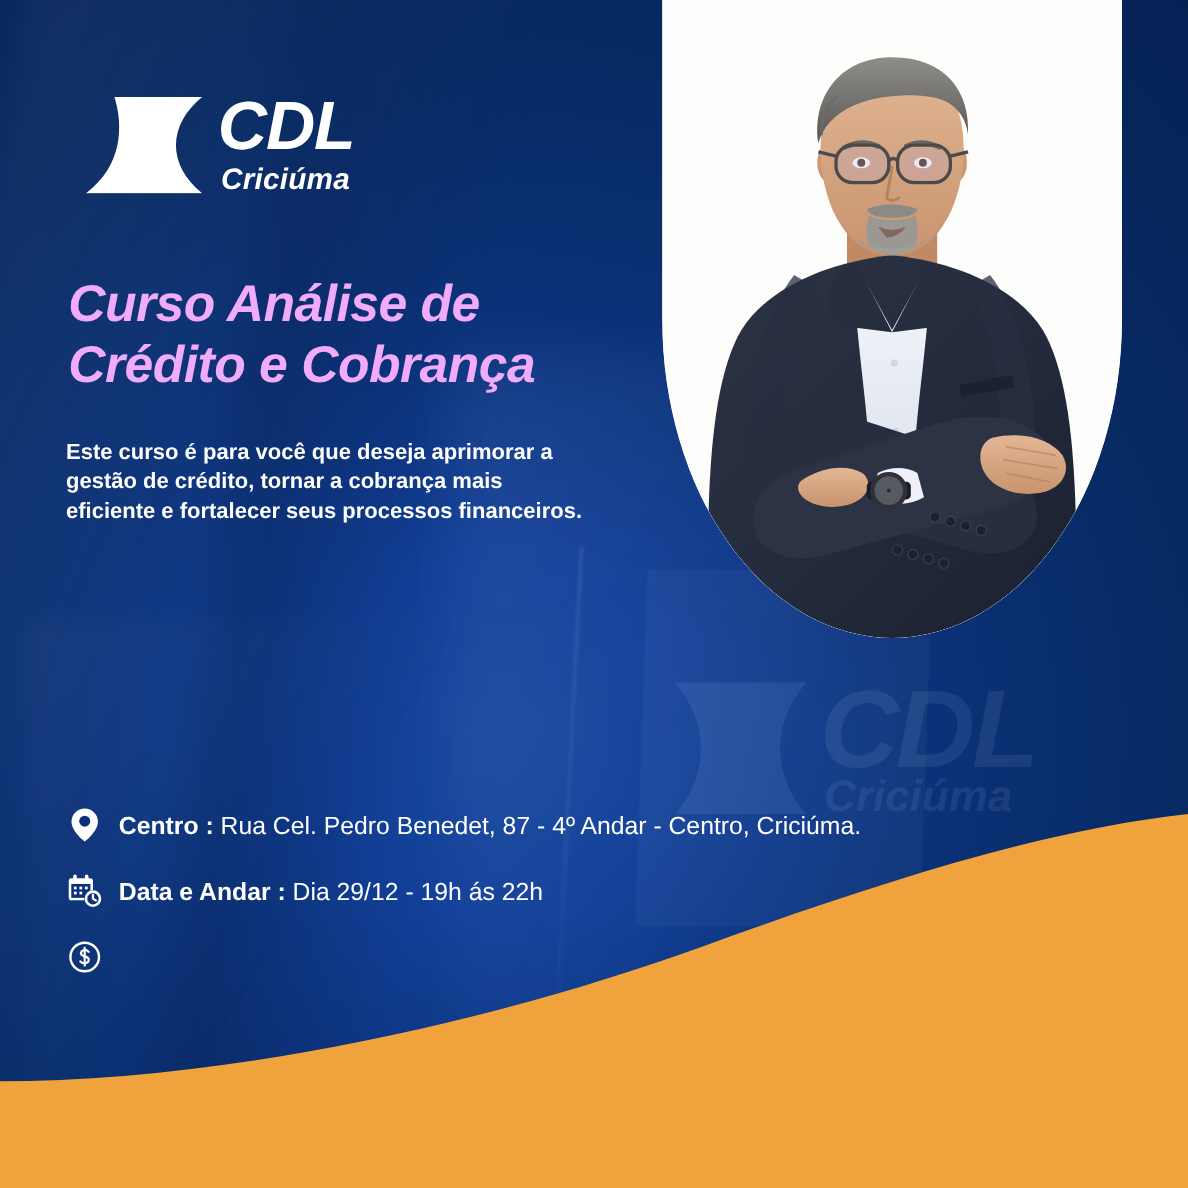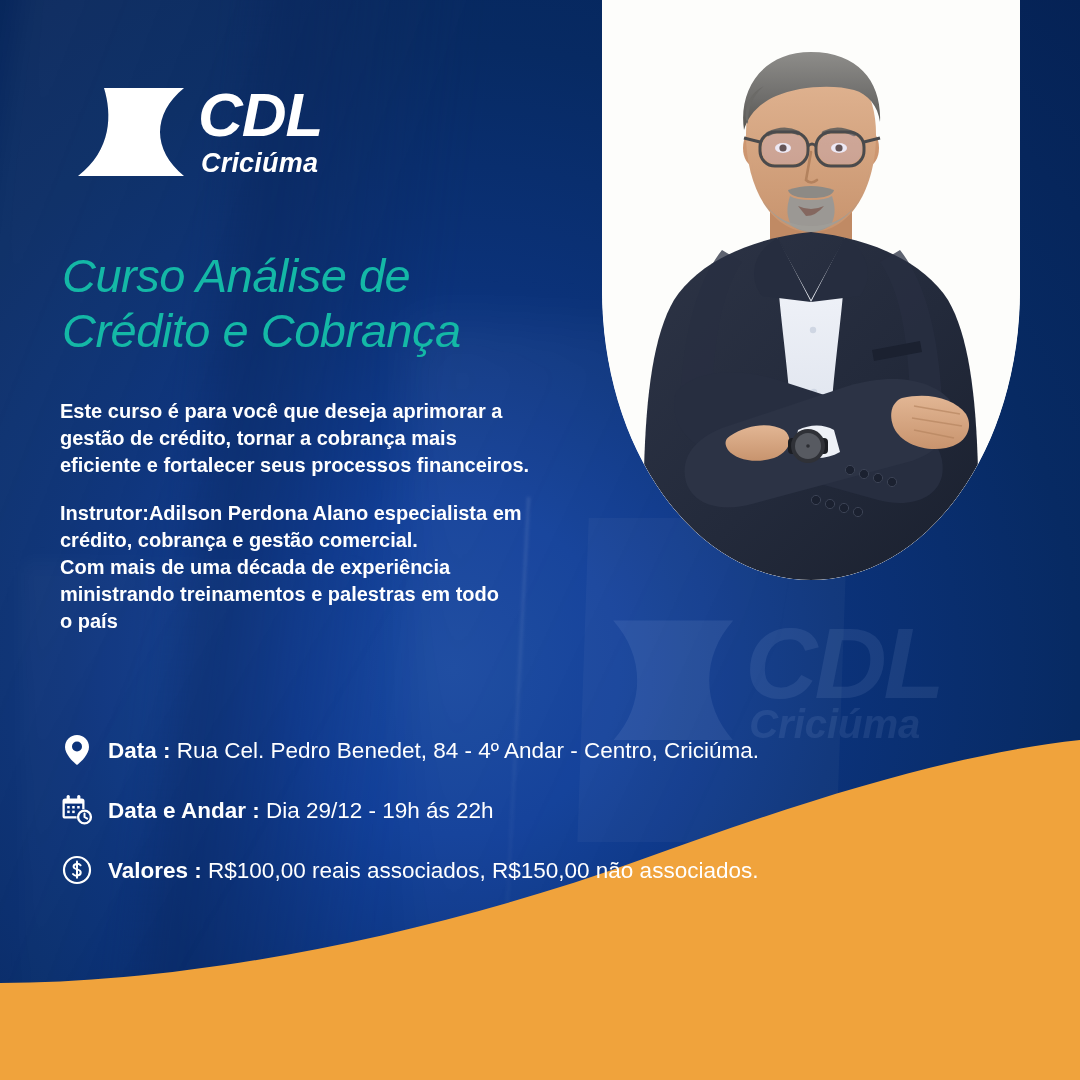--- a/index.html
+++ b/index.html
@@ -112,22 +112,22 @@
   }
   .logo-sub {
     font-size:27px; font-weight:bold; font-style:italic;
     color:#ffffff; margin-top:4px; margin-left:3px; letter-spacing:.2px;
   }
 
   
   .headline {
     position:absolute; left:62px; top:248px;
     width:520px;
-    font-size:47px; font-weight:normal; font-style:italic;
-    color:#14b8a6; line-height:1.18; letter-spacing:-.5px;
+    font-size:47px; font-weight:bold; font-style:italic;
+    color:#f0abfc; line-height:1.18; letter-spacing:-.5px;
     white-space:pre-line;
   }
 
   
   .para {
     position:absolute; left:60px;
     width:512px;
     color:#ffffff;
     font-size:20px;
     line-height:1.35;
@@ -318,38 +318,33 @@
       <span class="logo-sub">Criciúma</span>
     </div>
   </div>
 
   <h1 class="headline">Curso  Análise de
 Crédito e Cobrança</h1>
 
   <p class="para para-intro">Este curso é para você que deseja aprimorar a
 gestão de crédito, tornar a cobrança mais
 eficiente e fortalecer seus processos financeiros.</p>
-  <p class="para para-instr">Instrutor:Adilson Perdona Alano especialista em
-crédito, cobrança e gestão comercial.
-Com mais de uma década de experiência
-ministrando treinamentos e palestras em todo
-o país</p>
 
   <div class="info" style="top:733px;">
 
     <div class="info-row">
       <span class="info-icon">
         <svg width="26" height="32" viewBox="0 0 26 32">
           <path d="M13,1 C6.4,1 1,6.4 1,13 C1,22 13,31 13,31 C13,31 25,22 25,13 C25,6.4 19.6,1 13,1 Z" fill="#ffffff"></path>
           <circle cx="13" cy="12.5" r="5" fill="#0b3279"></circle>
         </svg>
       </span>
       <span class="info-text">
-        <span class="info-label">Data :</span>
-        <span class="info-value">Rua  Cel. Pedro Benedet, 84 - 4º Andar - Centro, Criciúma.</span>
+        <span class="info-label">Centro :</span>
+        <span class="info-value">Rua  Cel. Pedro Benedet, 87 - 4º Andar - Centro, Criciúma.</span>
       </span>
     </div>
 
     <div class="info-row">
       <span class="info-icon">
         <svg width="32" height="32" viewBox="0 0 32 32">
           <rect x="1.5" y="4.5" width="22" height="20" rx="2.6" fill="#ffffff"></rect>
           <rect x="3.8" y="9.6" width="17.4" height="12.6" fill="#0b3279"></rect>
           <rect x="5.6" y="1" width="3.2" height="6" rx="1.5" fill="#ffffff"></rect>
           <rect x="16.2" y="1" width="3.2" height="6" rx="1.5" fill="#ffffff"></rect>
@@ -374,20 +369,16 @@
     <div class="info-row">
       <span class="info-icon">
         <svg width="30" height="30" viewBox="0 0 30 30">
           <circle cx="15" cy="15" r="13" fill="none" stroke="#ffffff" stroke-width="2.2"></circle>
           <path d="M18.6,10.3 C17.6,9.1 16,8.6 14.4,8.9 C12.6,9.2 11.5,10.4 11.6,11.8
                    C11.7,13.3 13.2,13.9 15.1,14.4 C17,14.9 18.6,15.6 18.7,17.3
                    C18.8,18.9 17.4,20.3 15.4,20.6 C13.6,20.9 11.9,20.3 11,19" stroke="#ffffff" stroke-width="2" fill="none" stroke-linecap="round"></path>
           <path d="M15,6.6 L15,22.8" stroke="#ffffff" stroke-width="2" stroke-linecap="round"></path>
         </svg>
       </span>
-      <span class="info-text">
-        <span class="info-label">Valores :</span>
-        <span class="info-value">R$100,00 reais associados, R$150,00 não associados.</span>
-      </span>
     </div>
 
   </div>
 </div>
 
 </body></html>

